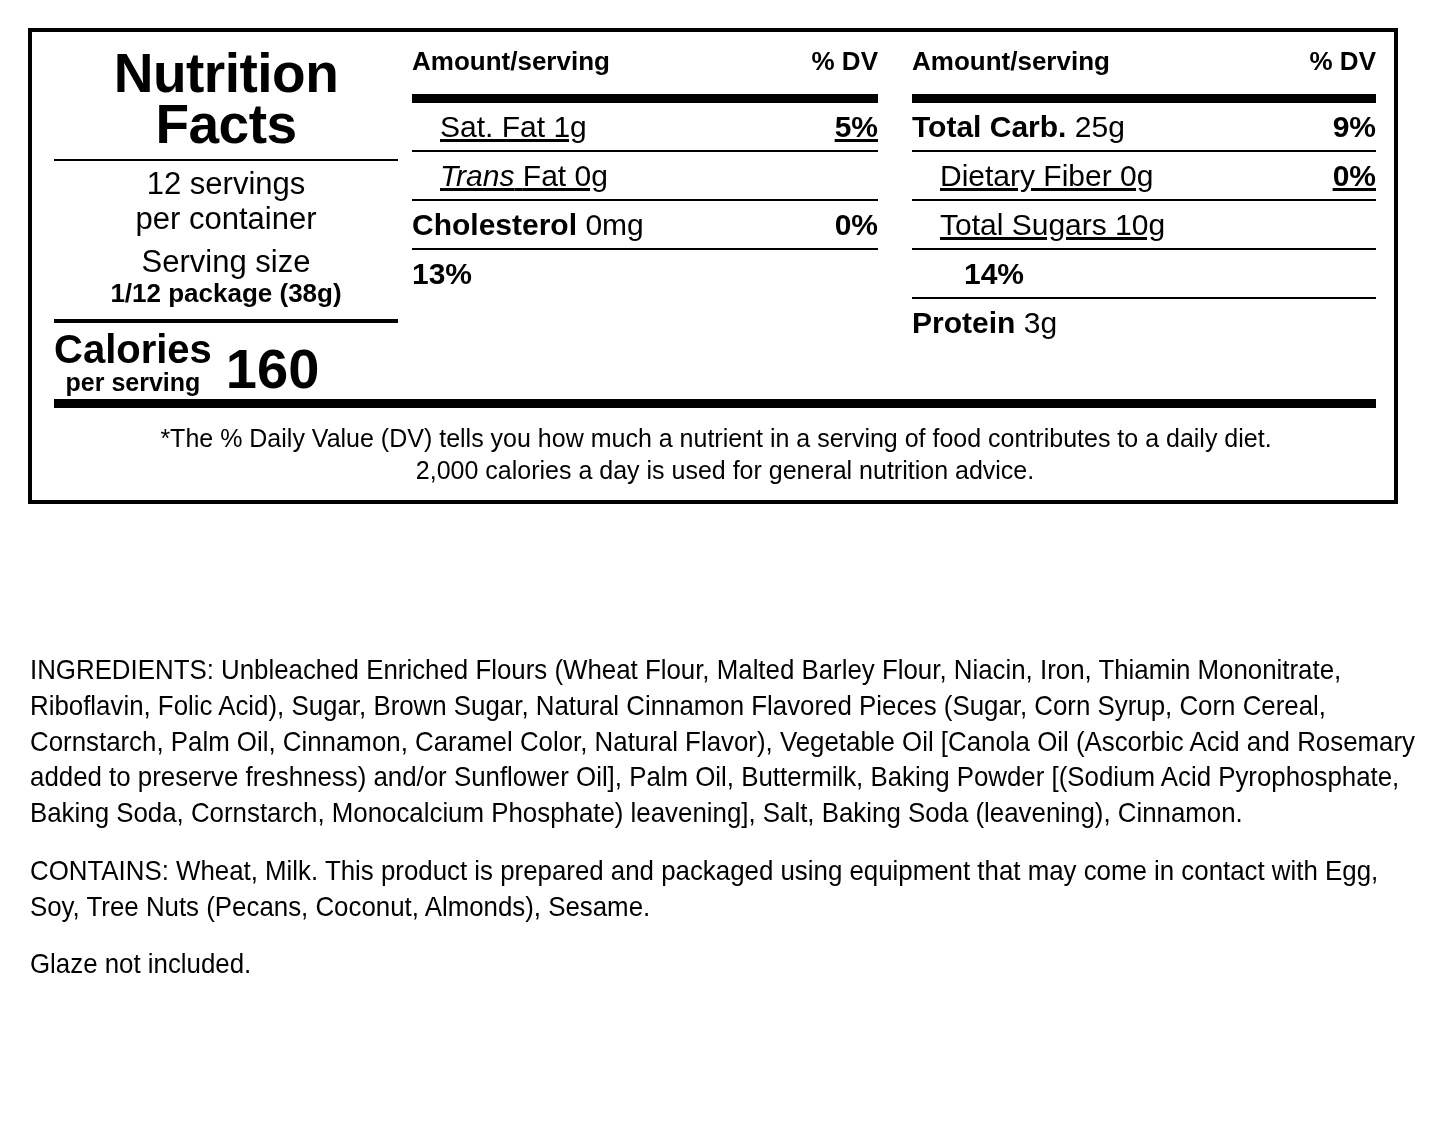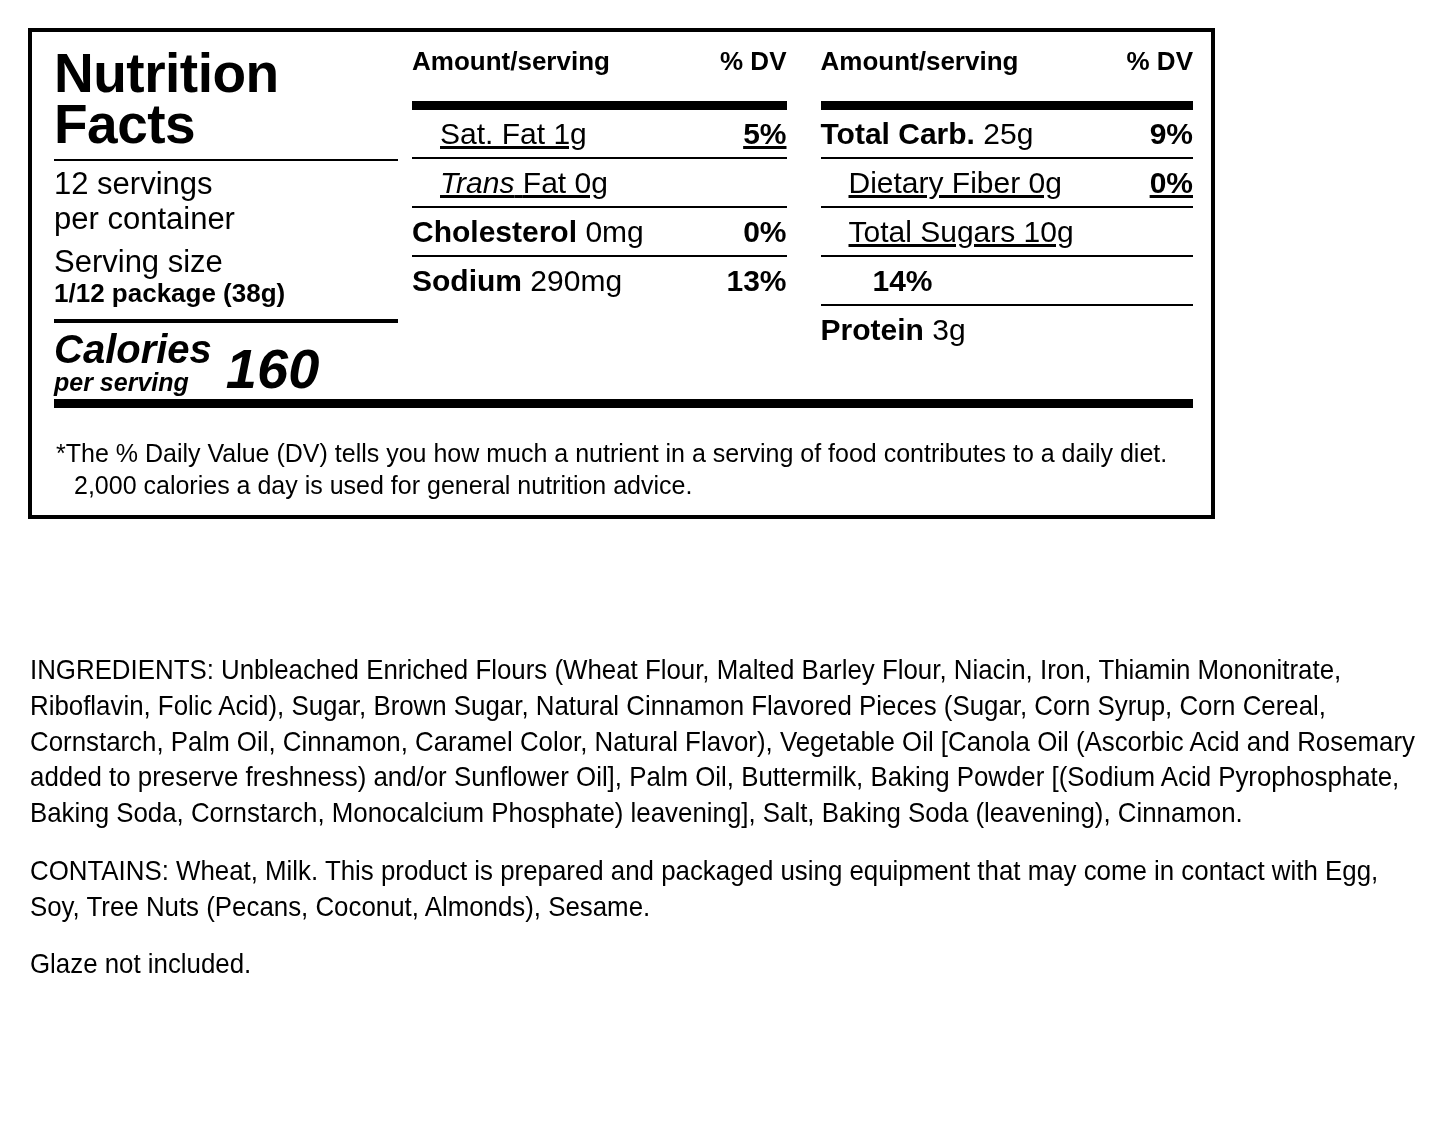--- a/index.html
+++ b/index.html
@@ -19,26 +19,27 @@
     width: 1445px;
     height: 1135px;
     box-sizing: border-box;
   }
 
   
   .nf-panel {
     position: absolute;
     left: 28px;
     top: 28px;
-    width: 1187px;
+    width: 1370px;
     box-sizing: border-box;
     border: 4px solid #000;
     padding: 14px 18px 14px 22px;
     display: flex;
     flex-direction: column;
+    text-align: center;
   }
   .nf-top {
     display: flex;
     flex-direction: row;
     align-items: flex-start;
   }
   
   .nf-left {
     width: 358px;
     flex: 0 0 358px;
@@ -75,21 +76,20 @@
   .serving-size-value {
     font-size: 26px;
     font-weight: bold;
     line-height: 1.1;
   }
   .calories-row {
     display: flex;
     align-items: flex-end;
     justify-content: flex-start;
     margin-top: 4px;
-    font-style: italic;
   }
   .cal-labels {
     line-height: 1;
   }
   .cal-word {
     font-size: 40px;
     font-weight: bold;
     display: block;
     line-height: 1;
   }
@@ -119,21 +119,21 @@
   }
   .nf-col.left-col { padding-right: 16px; }
   .nf-col.right-col { padding-left: 18px; }
 
   .hdr {
     display: flex;
     justify-content: space-between;
     align-items: baseline;
     font-size: 26px;
     font-weight: bold;
-    padding-bottom: 24px;
+    padding-bottom: 17px;
   }
   .bar-thick {
     border-top: 9px solid #000;
   }
   .nrow {
     display: flex;
     justify-content: space-between;
     align-items: baseline;
     border-bottom: 2px solid #000;
     padding: 7px 0 6px 0;
@@ -156,21 +156,21 @@
     font-size: 30px;
     line-height: 1.28;
     padding-top: 8px;
     padding-left: 2px;
   }
   .vit-line2 { display: block; }
 
   .footnote {
     font-size: 25px;
     line-height: 1.28;
-    margin-top: 29px;
+    margin-top: 14px;
     padding-left: 2px;
   }
   .footnote .fn2 {
     display: block;
     padding-left: 18px;
   }
 
   
   .ing-wrap {
     position: absolute;
@@ -245,21 +245,20 @@
             <span class="name"><span class="ital" style="font-weight:normal;">Trans</span> <span>Fat 0g</span></span>
             <span class="dv"></span>
           </div>
 
           <div class="nrow">
             <span class="name"><b>Cholesterol</b> <span>0mg</span></span>
             <span class="dv">0%</span>
           </div>
 
           <div class="nrow no-border">
-            <span class="name"><b>Sodium</b> <span>290mg</span></span>
             <span class="dv">13%</span>
           </div>
         </div>
 
         <div class="nf-col right-col">
           <div class="hdr">
             <span>Amount/serving</span>
             <span>% DV</span>
           </div>
           <div class="bar-thick"></div>

